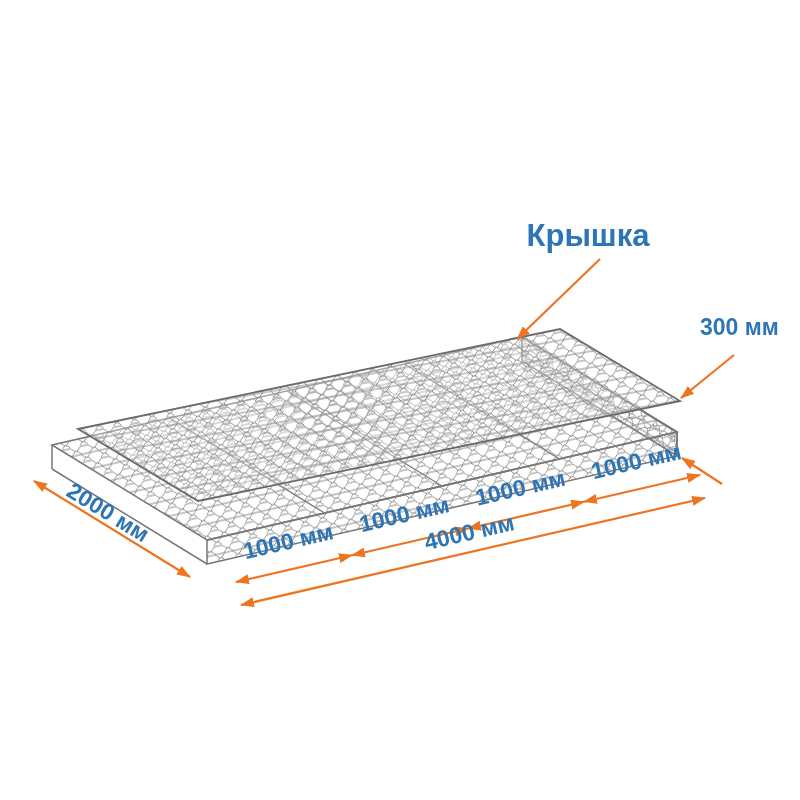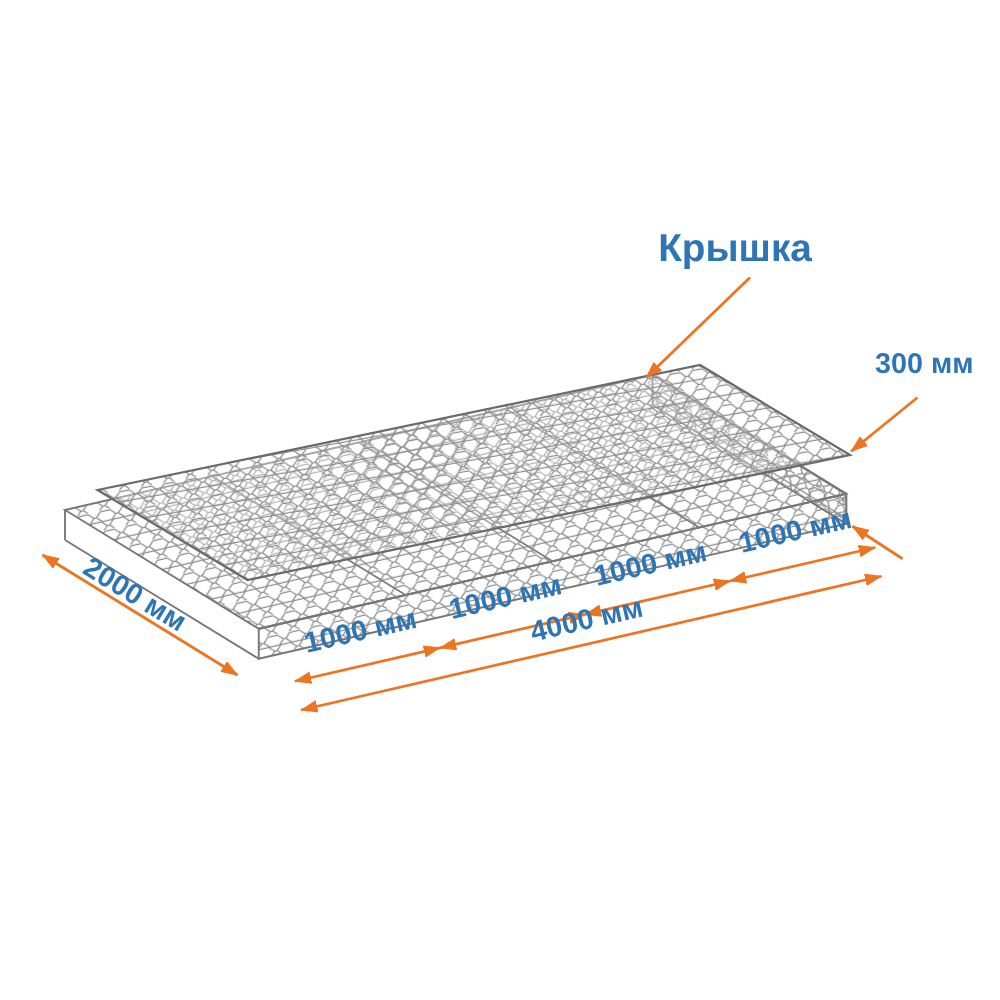--- a/index.html
+++ b/index.html
@@ -1,16 +1,16 @@
 <!DOCTYPE html>
 <html style="--accent: #ED7420; --label: #2E75B6; --mesh: #8C8C8C;"><head>
 <meta charset="utf-8">
 <style>
   html,body{margin:0;padding:0;background:#ffffff;}
-  .canvas{position:relative;width:800px;height:576px;background:#ffffff;overflow:hidden;}
+  .canvas{position:relative;width:800px;height:576px;background:#ffffff;overflow:hidden;margin-top:37px;}
   svg{display:block;}
   .mesh-tile{stroke:var(--mesh,#8C8C8C);stroke-width:1;fill:none;}
   .face-edge{stroke:#777777;stroke-width:1.5;fill:none;}
   .lid-edge{stroke:#6a6a6a;stroke-width:1.8;fill:none;}
   .partition{stroke:#7d7d7d;stroke-width:1.4;}
   .dim{stroke:var(--accent,#ED7420);stroke-width:2.2;fill:none;}
   .arrowhead{fill:var(--accent,#ED7420);}
   .lbl{fill:var(--label,#2E75B6);font-family:"Liberation Sans",sans-serif;font-weight:700;font-size:23px;}
   .lbl-title{font-size:31px;}
 </style>

